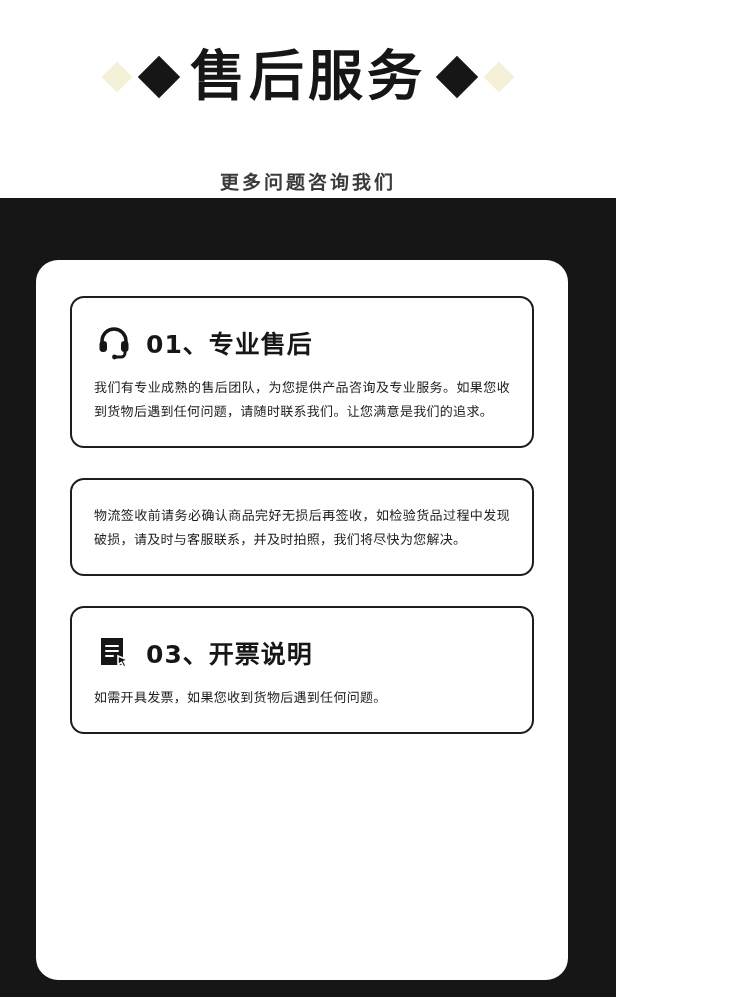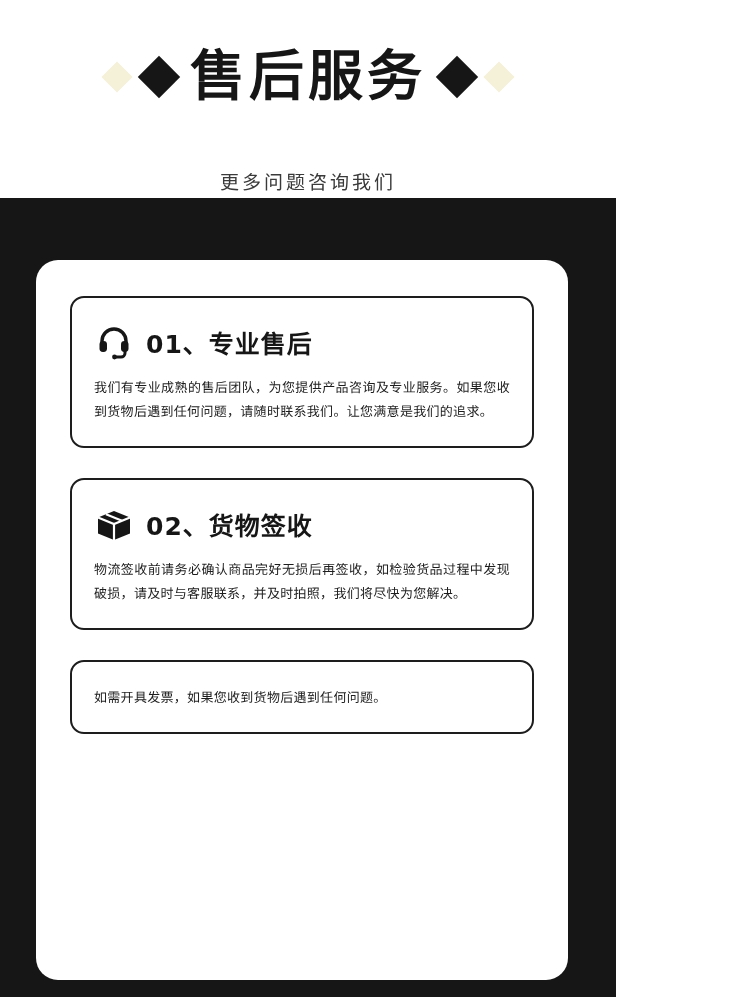--- a/index.html
+++ b/index.html
@@ -64,20 +64,21 @@
     font-family: "DejaVu Sans", "Liberation Sans", sans-serif;
     white-space: nowrap;
   }
 
   .subtitle {
     margin-top: 26px;
     font-size: 19px;
     letter-spacing: 3px;
     color: #3a3a3a;
     font-family: "DejaVu Sans", "Liberation Sans", sans-serif;
+    font-weight: bold;
   }
 
   
   .dark-area {
     position: relative;
     height: 799px;
     background: #161616;
     box-sizing: border-box;
     padding: 62px 48px 0 36px;
   }
@@ -165,33 +166,33 @@
               <path d="M31 29.5v1.5a4 4 0 0 1-4 4h-4.5" fill="none" stroke="#161616" stroke-width="3" stroke-linecap="round"></path>
               <circle cx="20.5" cy="35" r="2.4" fill="#161616"></circle>
             </svg>
           </span>
           <div class="card-title">01、专业售后</div>
         </div>
         <div class="card-body">我们有专业成熟的售后团队，为您提供产品咨询及专业服务。如果您收到货物后遇到任何问题，请随时联系我们。让您满意是我们的追求。</div>
       </div>
 
       <div class="card">
-        <div class="card-head">
-          <span class="card-icon">
-            <svg width="40" height="40" viewBox="0 0 40 40" aria-hidden="true">
-              <path d="M4 13.5 20 7l16 6.5v16L20 36 4 29.5z" fill="#161616"></path>
-              <path d="M4 13.5 20 20l16-6.5" fill="none" stroke="#ffffff" stroke-width="2.2"></path>
-              <path d="M20 20v16" fill="none" stroke="#ffffff" stroke-width="2.2"></path>
-              <path d="M12 10.2 28 16.8" fill="none" stroke="#ffffff" stroke-width="2.2"></path>
-            </svg>
-          </span>
-          <div class="card-title">02、货物签收</div>
-        </div>
         <div class="card-body">物流签收前请务必确认商品完好无损后再签收，如检验货品过程中发现破损，请及时与客服联系，并及时拍照，我们将尽快为您解决。</div>
       </div>
 
       <div class="card">
+        <div class="card-head">
+          <span class="card-icon">
+            <svg width="40" height="40" viewBox="0 0 40 40" aria-hidden="true">
+              <rect x="7" y="6" width="22" height="27" fill="#161616"></rect>
+              <path d="M12 14h12M12 19h12M12 24h7" stroke="#ffffff" stroke-width="2" stroke-linecap="round"></path>
+              <path d="M14.5 10.5 18 15l3.5-4.5" stroke="#ffffff" stroke-width="0" fill="none"></path>
+              <path d="M24 24l10 4-4.2 1.4L32 34l-2.4 1-2.2-4.6L24 33z" fill="#161616" stroke="#ffffff" stroke-width="1.6"></path>
+            </svg>
+          </span>
+          <div class="card-title">03、开票说明</div>
+        </div>
         <div class="card-body">如需开具发票，如果您收到货物后遇到任何问题。</div>
       </div>
 
     </div>
   </div>
 </div>
 
 </body></html>

